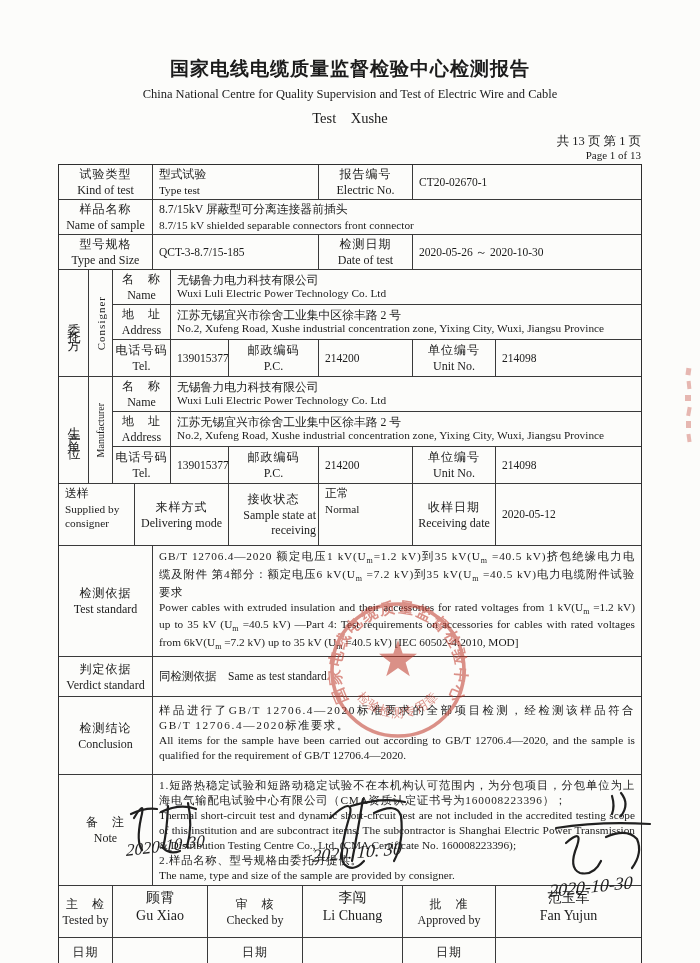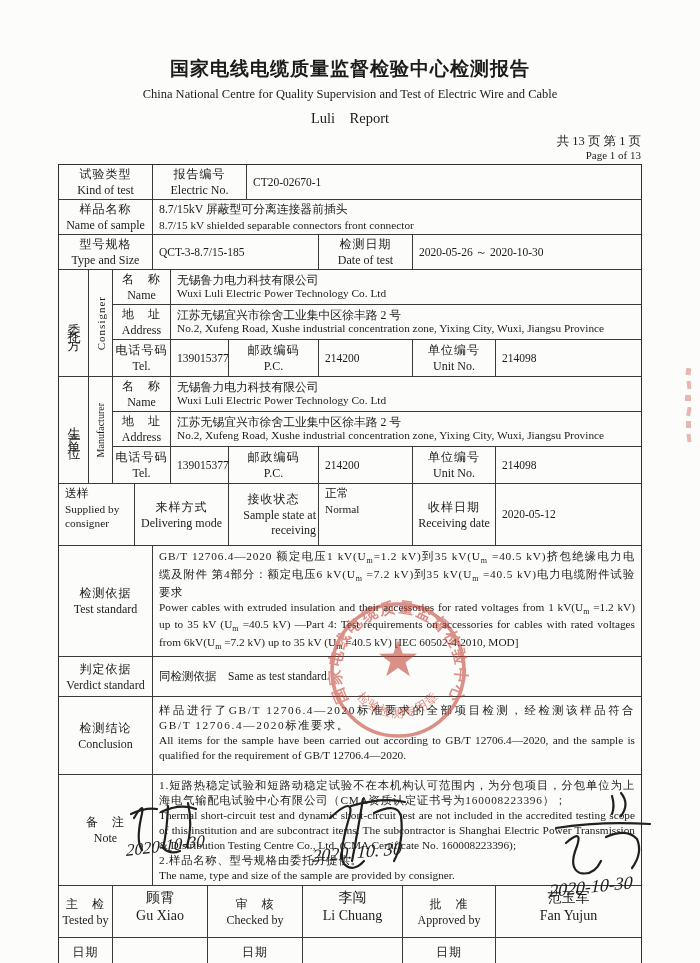--- a/index.html
+++ b/index.html
@@ -60,32 +60,36 @@
   .signame{display:flex;flex-direction:column;align-items:center;padding-top:3px;font-size:14px;line-height:1.25;}
   sub{font-size:8px;}
 
   .overlay{position:absolute;left:0;top:0;pointer-events:none;}
 </style>
 </head>
 <body>
 
 <div class="title">国家电线电缆质量监督检验中心检测报告</div>
 <div class="subtitle">China National Centre for Quality Supervision and Test of Electric Wire and Cable</div>
-<div class="report-line">Luli　Report</div>
+<div class="report-line">Test　Xushe</div>
 <div class="pageinfo">
   <div class="zh">共 13 页 第 1 页</div>
   <div class="en">Page 1 of 13</div>
 </div>
 
 <div class="tbl">
 
   <div class="row h1">
     <div class="c lab w-label">
       <div class="zh">试验类型</div>
       <div class="en">Kind of test</div>
+    </div>
+    <div class="c val w-c1">
+      <div class="zh">型式试验</div>
+      <div class="en">Type test</div>
     </div>
     <div class="c lab w-c2">
       <div class="zh">报告编号</div>
       <div class="en">Electric No.</div>
     </div>
     <div class="c val w-c3 endc">CT20-02670-1</div>
   </div>
 
   <div class="row h1">
     <div class="c lab w-label">

